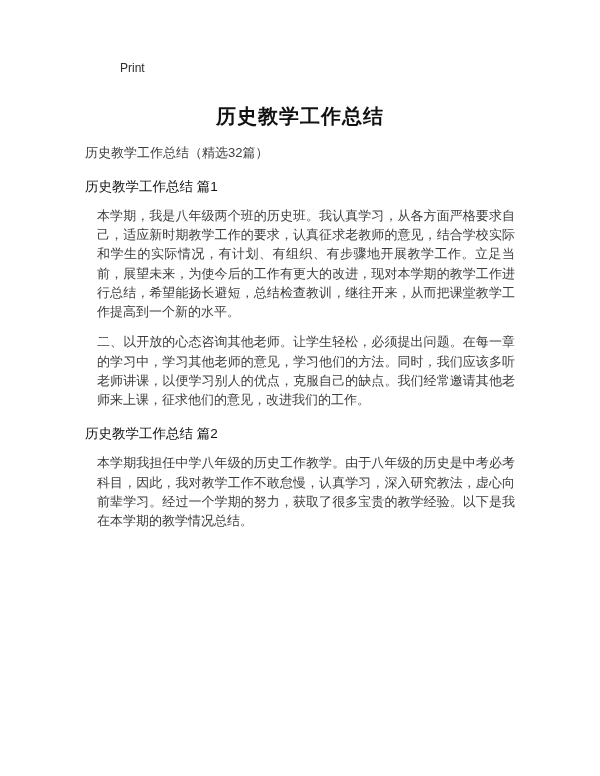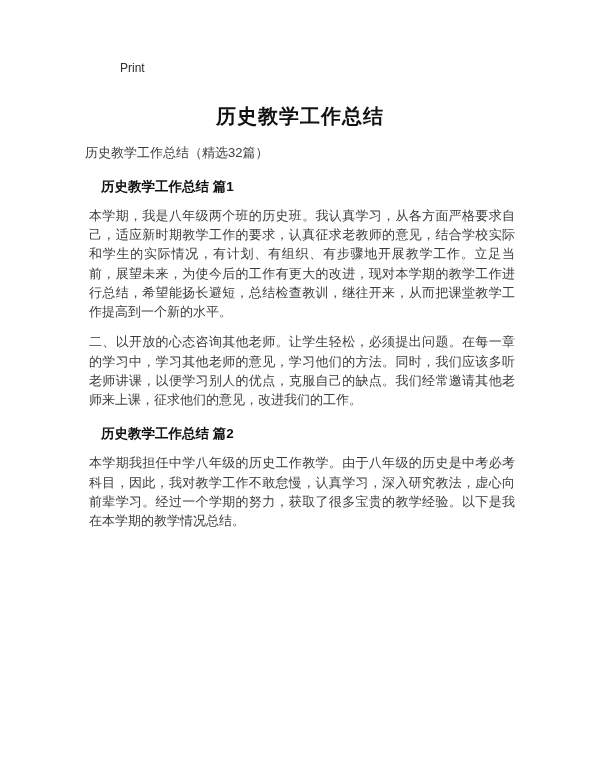--- a/index.html
+++ b/index.html
@@ -36,30 +36,30 @@
     margin: 16px 0 14px 0;
     letter-spacing: 1px;
   }
   .doc-subtitle {
     font-size: 13px;
     color: #3d3d3d;
     margin: 7px 0 14px 0;
   }
   .section-heading {
     font-size: 13.5px;
-    font-weight: bold;
+    font-weight: normal;
     color: #111111;
-    margin: 16px 0 10px 16px;
+    margin: 16px 0 10px 0;
   }
   .para {
     font-size: 13px;
     line-height: 1.48;
     color: #3d3d3d;
     text-align: justify;
-    margin: 0 0 11px 4px;
+    margin: 0 0 11px 12px;
     word-break: break-all;
   }
 </style>
 </head>
 <body>
 
 <div class="page">
 
   <span class="print-link">Print</span>
 

